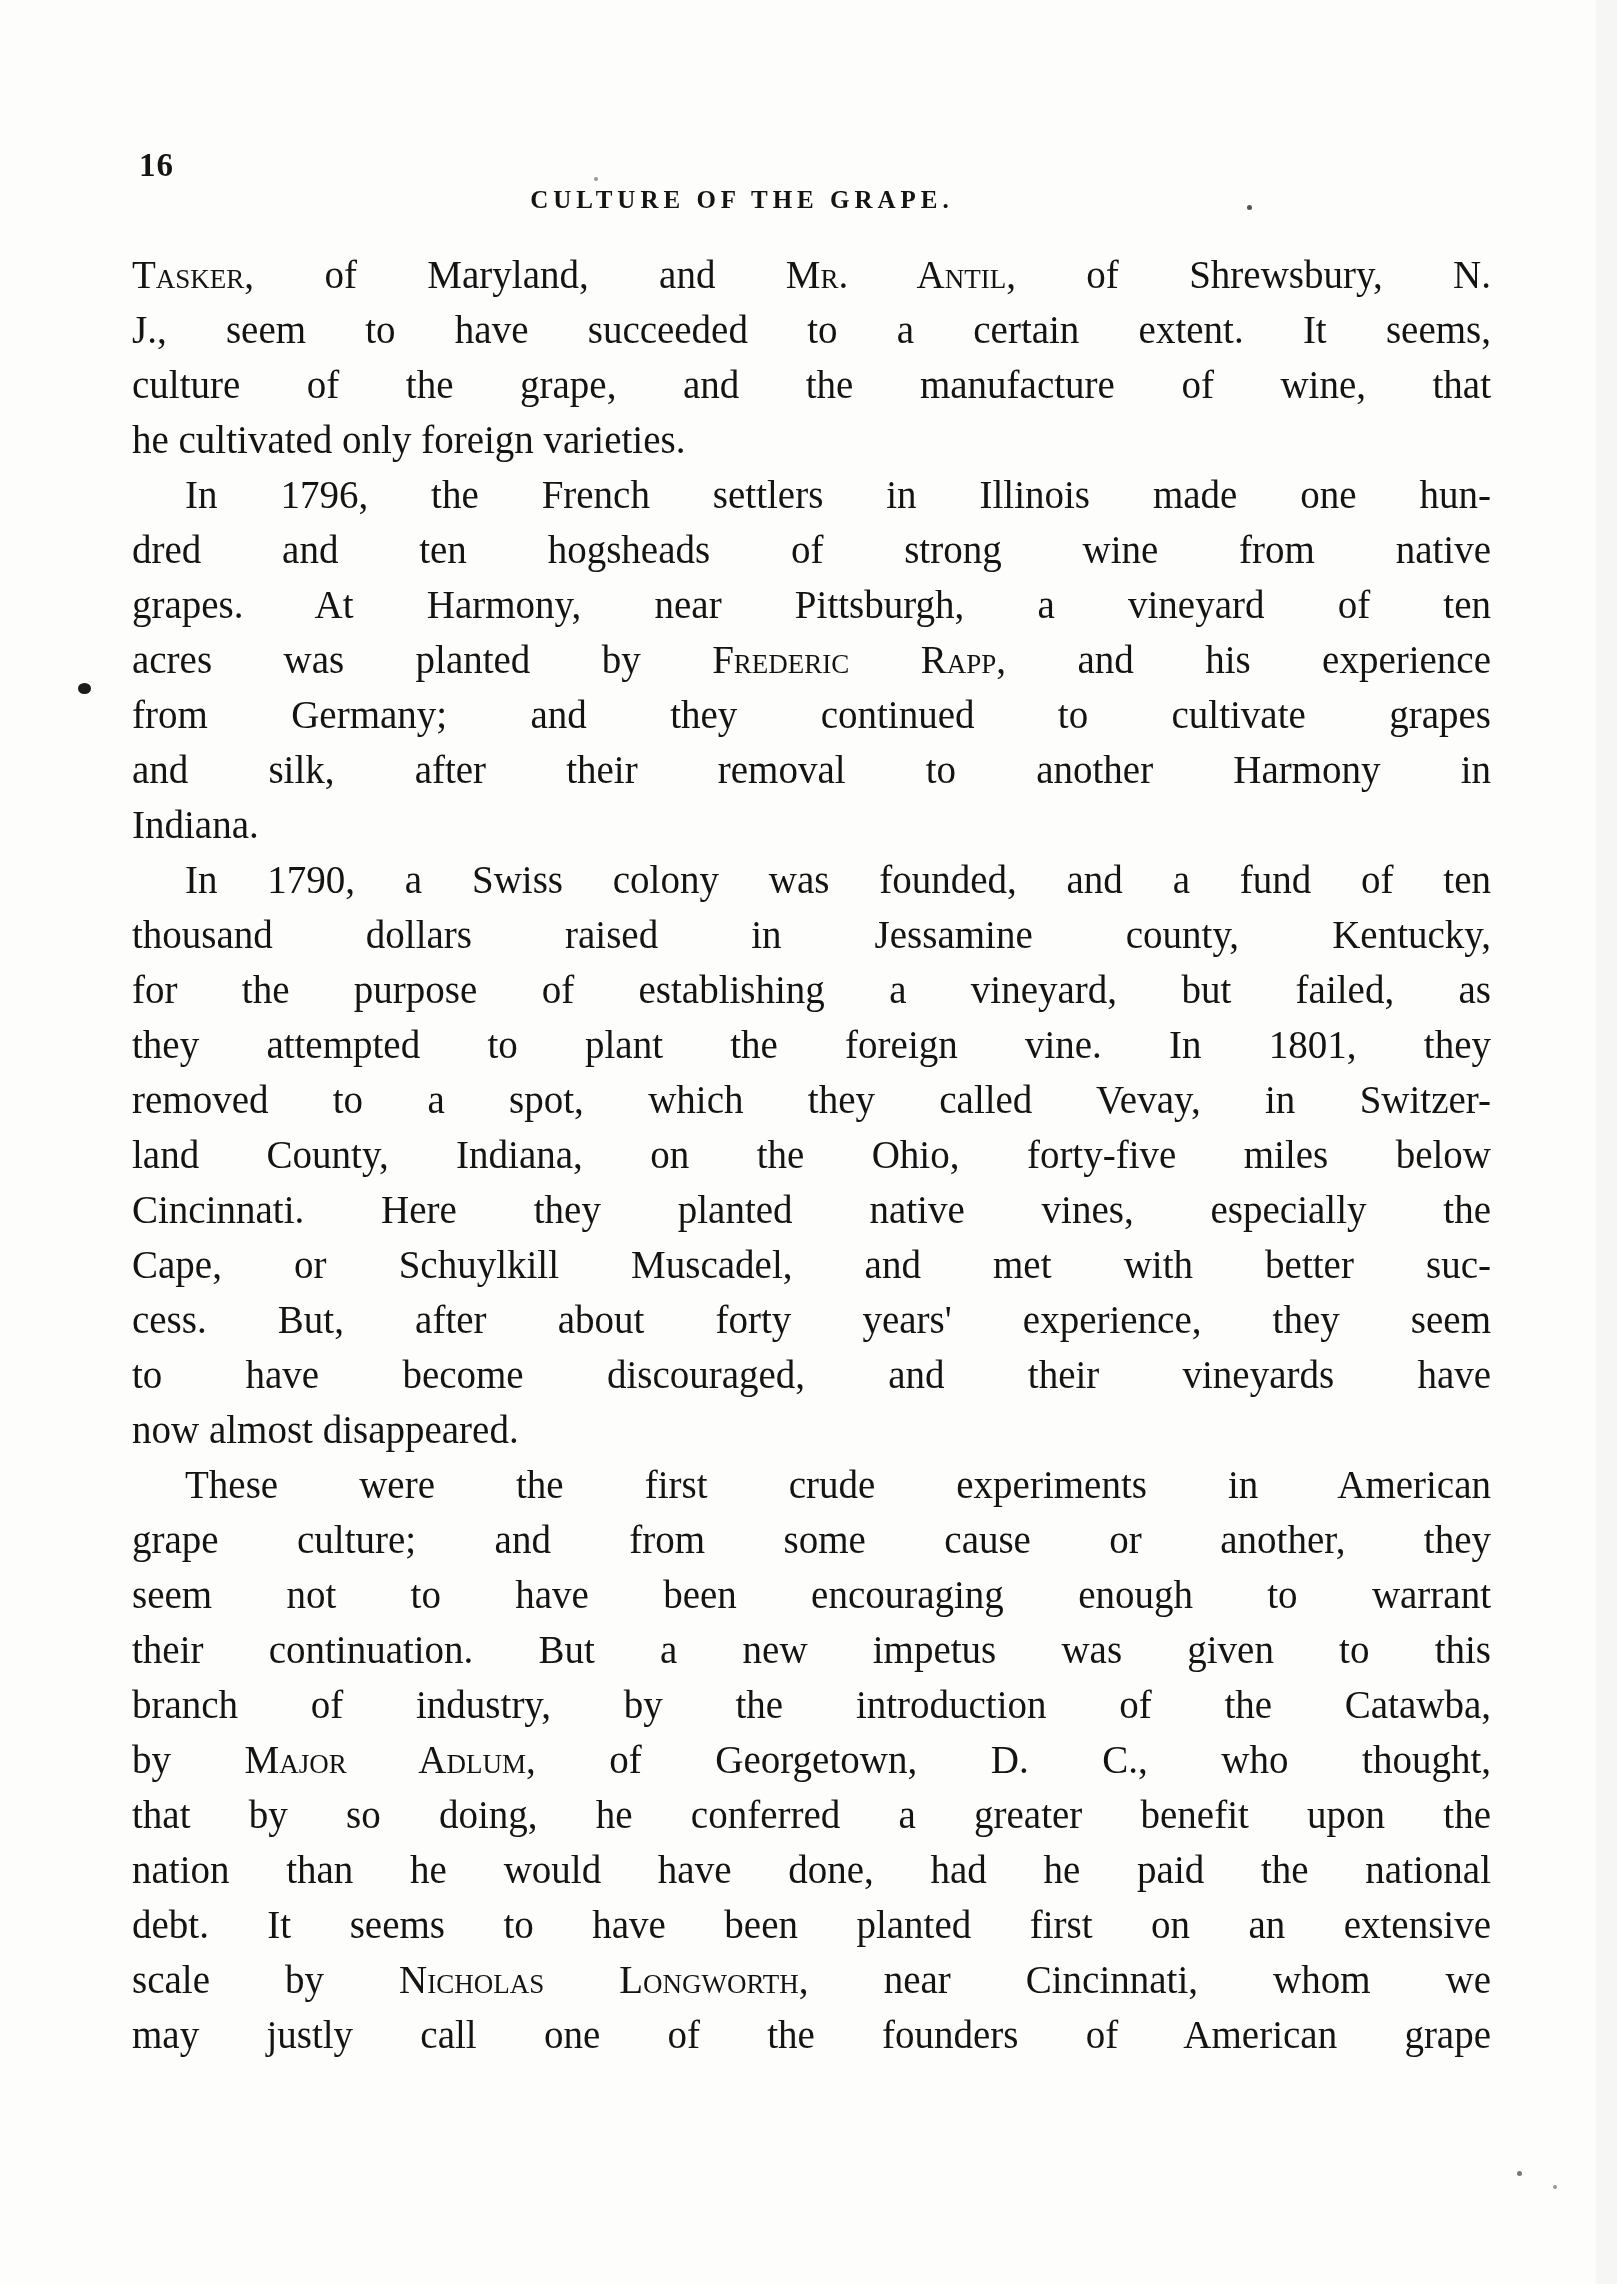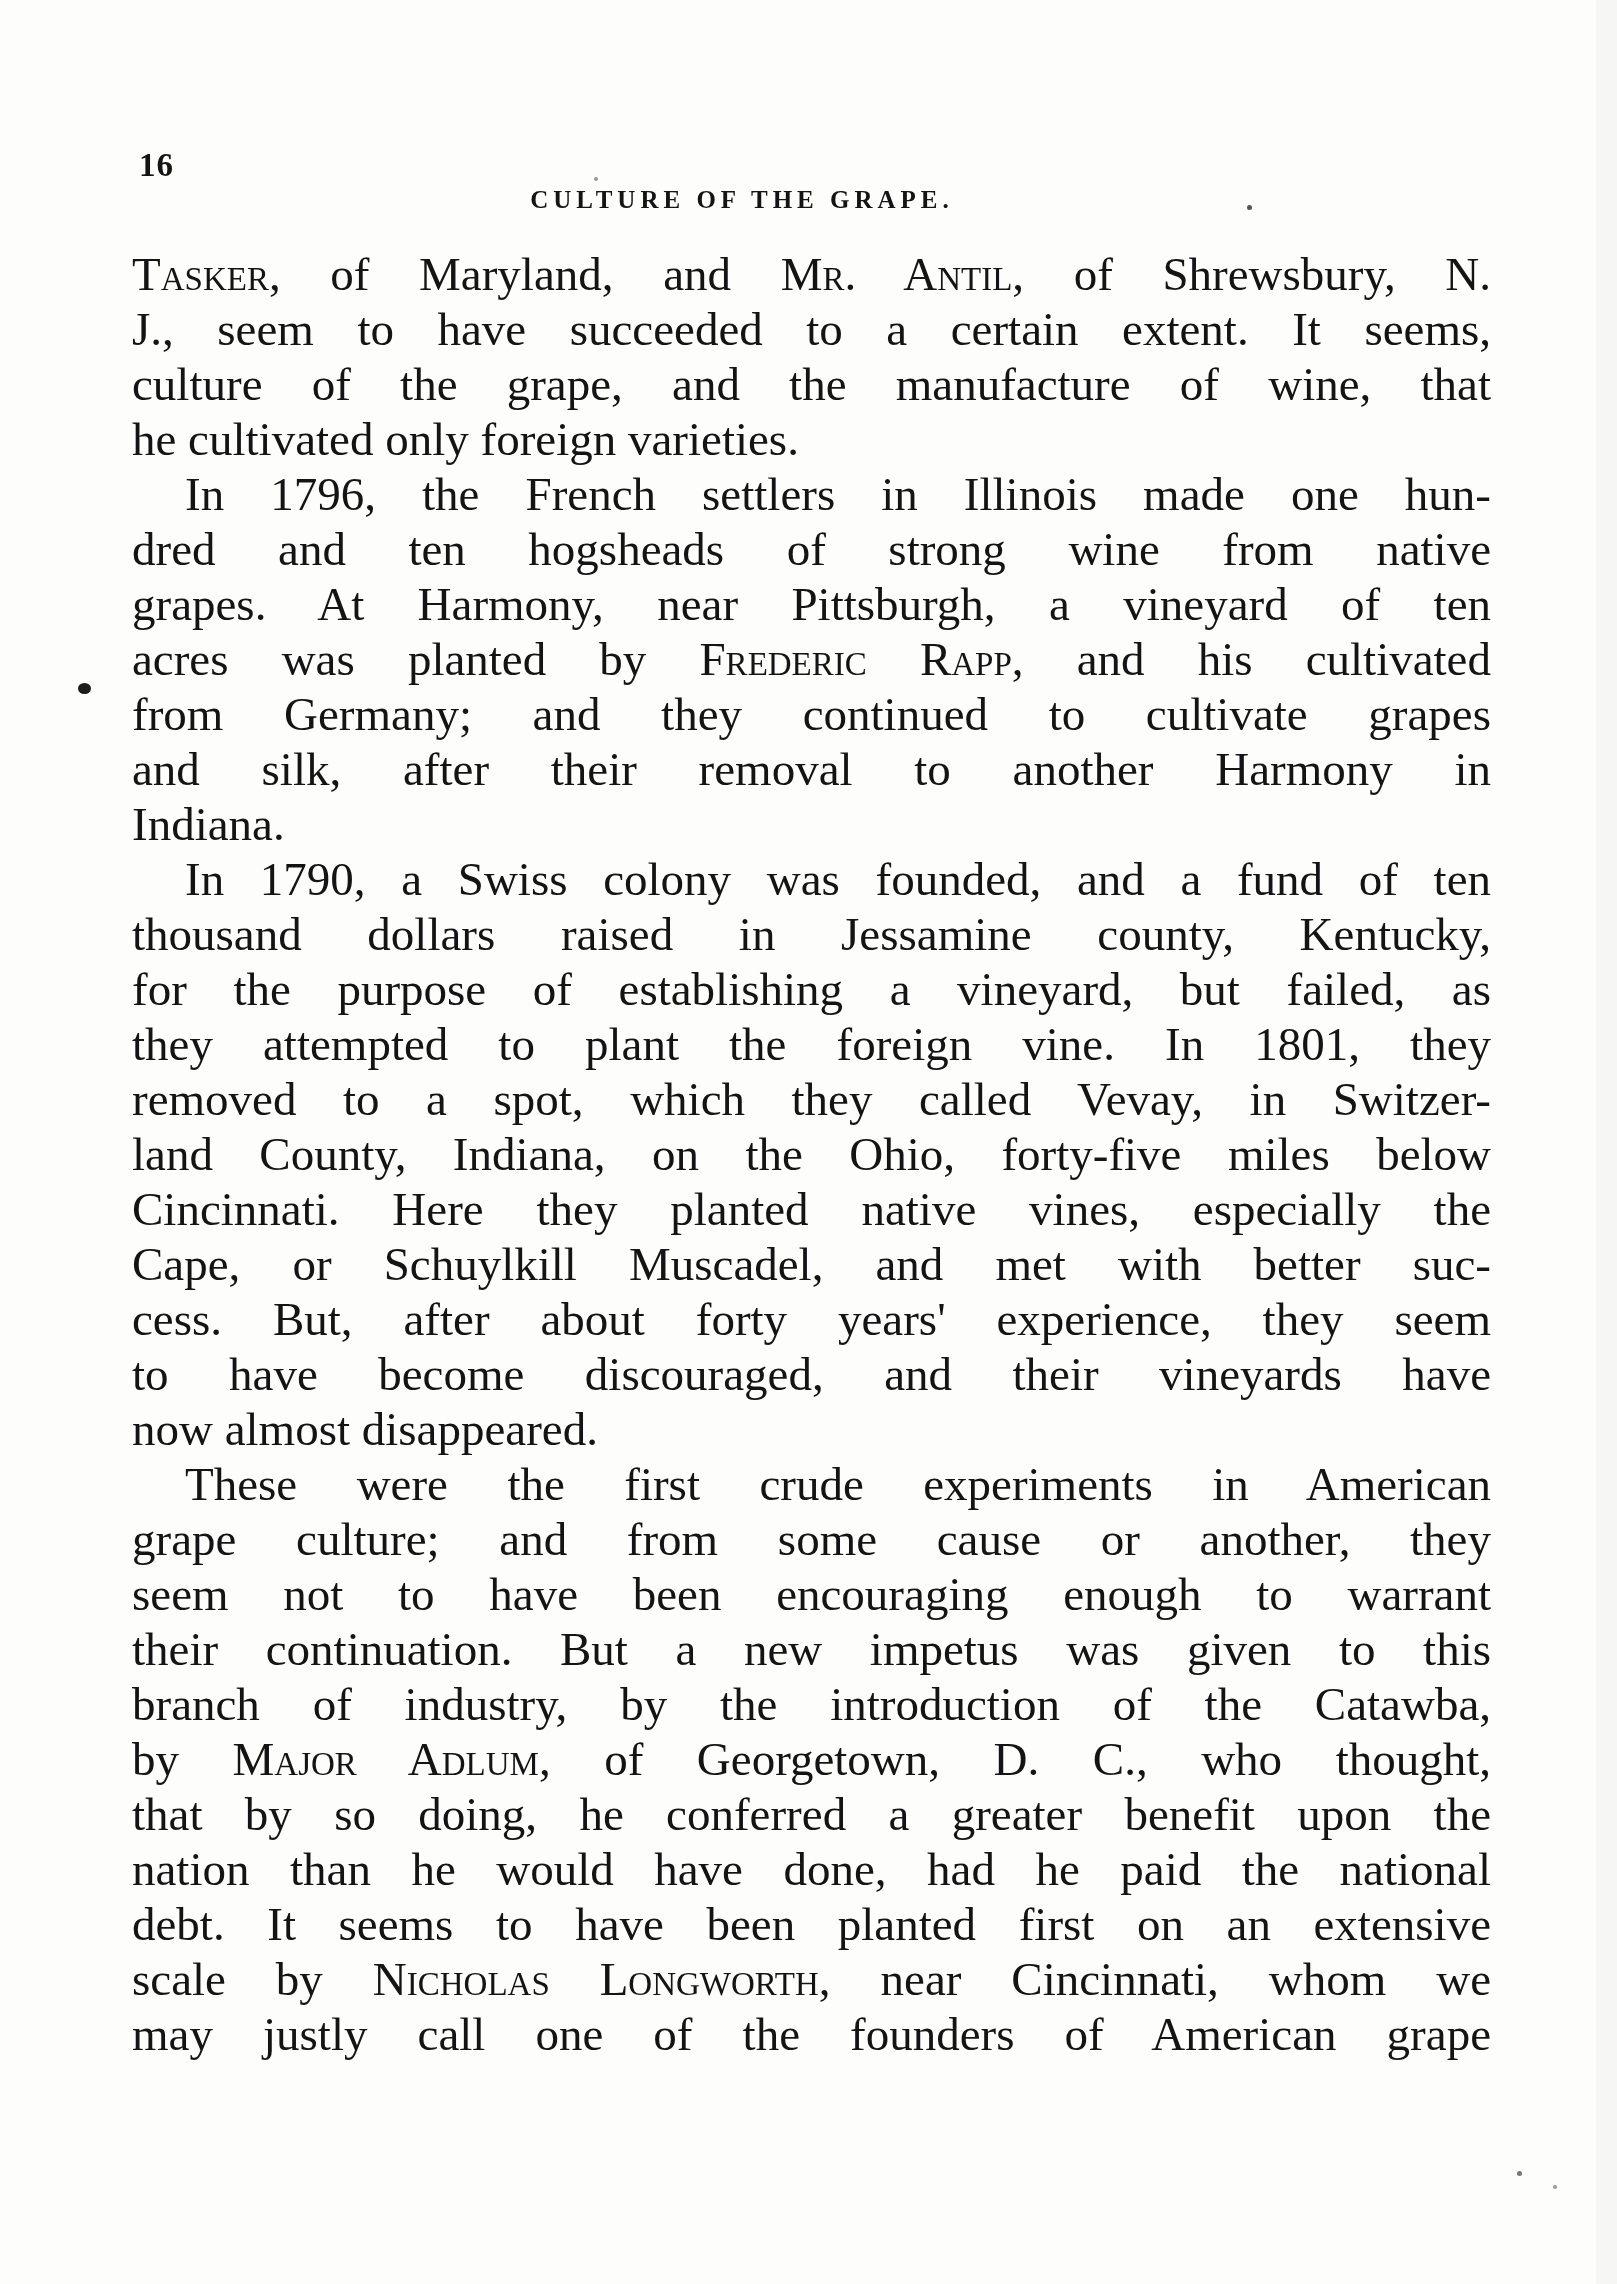--- a/index.html
+++ b/index.html
@@ -29,21 +29,21 @@
     font-size: 25px;
     font-weight: 700;
     letter-spacing: 5px;
     white-space: nowrap;
     margin-top: 27px;
   }
   .text-block {
     position: absolute;
     left: 132px; top: 247px;
     width: 1359px;
-    font-size: 47px;
+    font-size: 39px;
     line-height: 55px;
   }
   .line {
     height: 55px;
     text-align: justify;
     text-align-last: justify;
     -moz-text-align-last: justify;
     text-justify: inter-word;
   }
   .line.indent { text-indent: 53px; }
@@ -70,21 +70,21 @@
   <div class="title">CULTURE OF THE GRAPE.</div>
 
   <div class="text-block">
       <div class="line"><span class="sc">Tasker</span><span>, of Maryland, and </span><span class="sc">Mr. Antil</span><span>, of Shrewsbury, N.</span></div>
       <div class="line"><span>J., seem to have succeeded to a certain extent. It seems,</span></div>
       <div class="line"><span>culture of the grape, and the manufacture of wine, that</span></div>
       <div class="line noj"><span>he cultivated only foreign varieties.</span></div>
       <div class="line indent"><span>In 1796, the French settlers in Illinois made one hun-</span></div>
       <div class="line"><span>dred and ten hogsheads of strong wine from native</span></div>
       <div class="line"><span>grapes. At Harmony, near Pittsburgh, a vineyard of ten</span></div>
-      <div class="line"><span>acres was planted by </span><span class="sc">Frederic Rapp</span><span>, and his cultivated</span></div>
+      <div class="line"><span>acres was planted by </span><span class="sc">Frederic Rapp</span><span>, and his experience</span></div>
       <div class="line"><span>from Germany; and they continued to cultivate grapes</span></div>
       <div class="line"><span>and silk, after their removal to another Harmony in</span></div>
       <div class="line noj"><span>Indiana.</span></div>
       <div class="line indent"><span>In 1790, a Swiss colony was founded, and a fund of ten</span></div>
       <div class="line"><span>thousand dollars raised in Jessamine county, Kentucky,</span></div>
       <div class="line"><span>for the purpose of establishing a vineyard, but failed, as</span></div>
       <div class="line"><span>they attempted to plant the foreign vine. In 1801, they</span></div>
       <div class="line"><span>removed to a spot, which they called Vevay, in Switzer-</span></div>
       <div class="line"><span>land County, Indiana, on the Ohio, forty-five miles below</span></div>
       <div class="line"><span>Cincinnati. Here they planted native vines, especially the</span></div>

